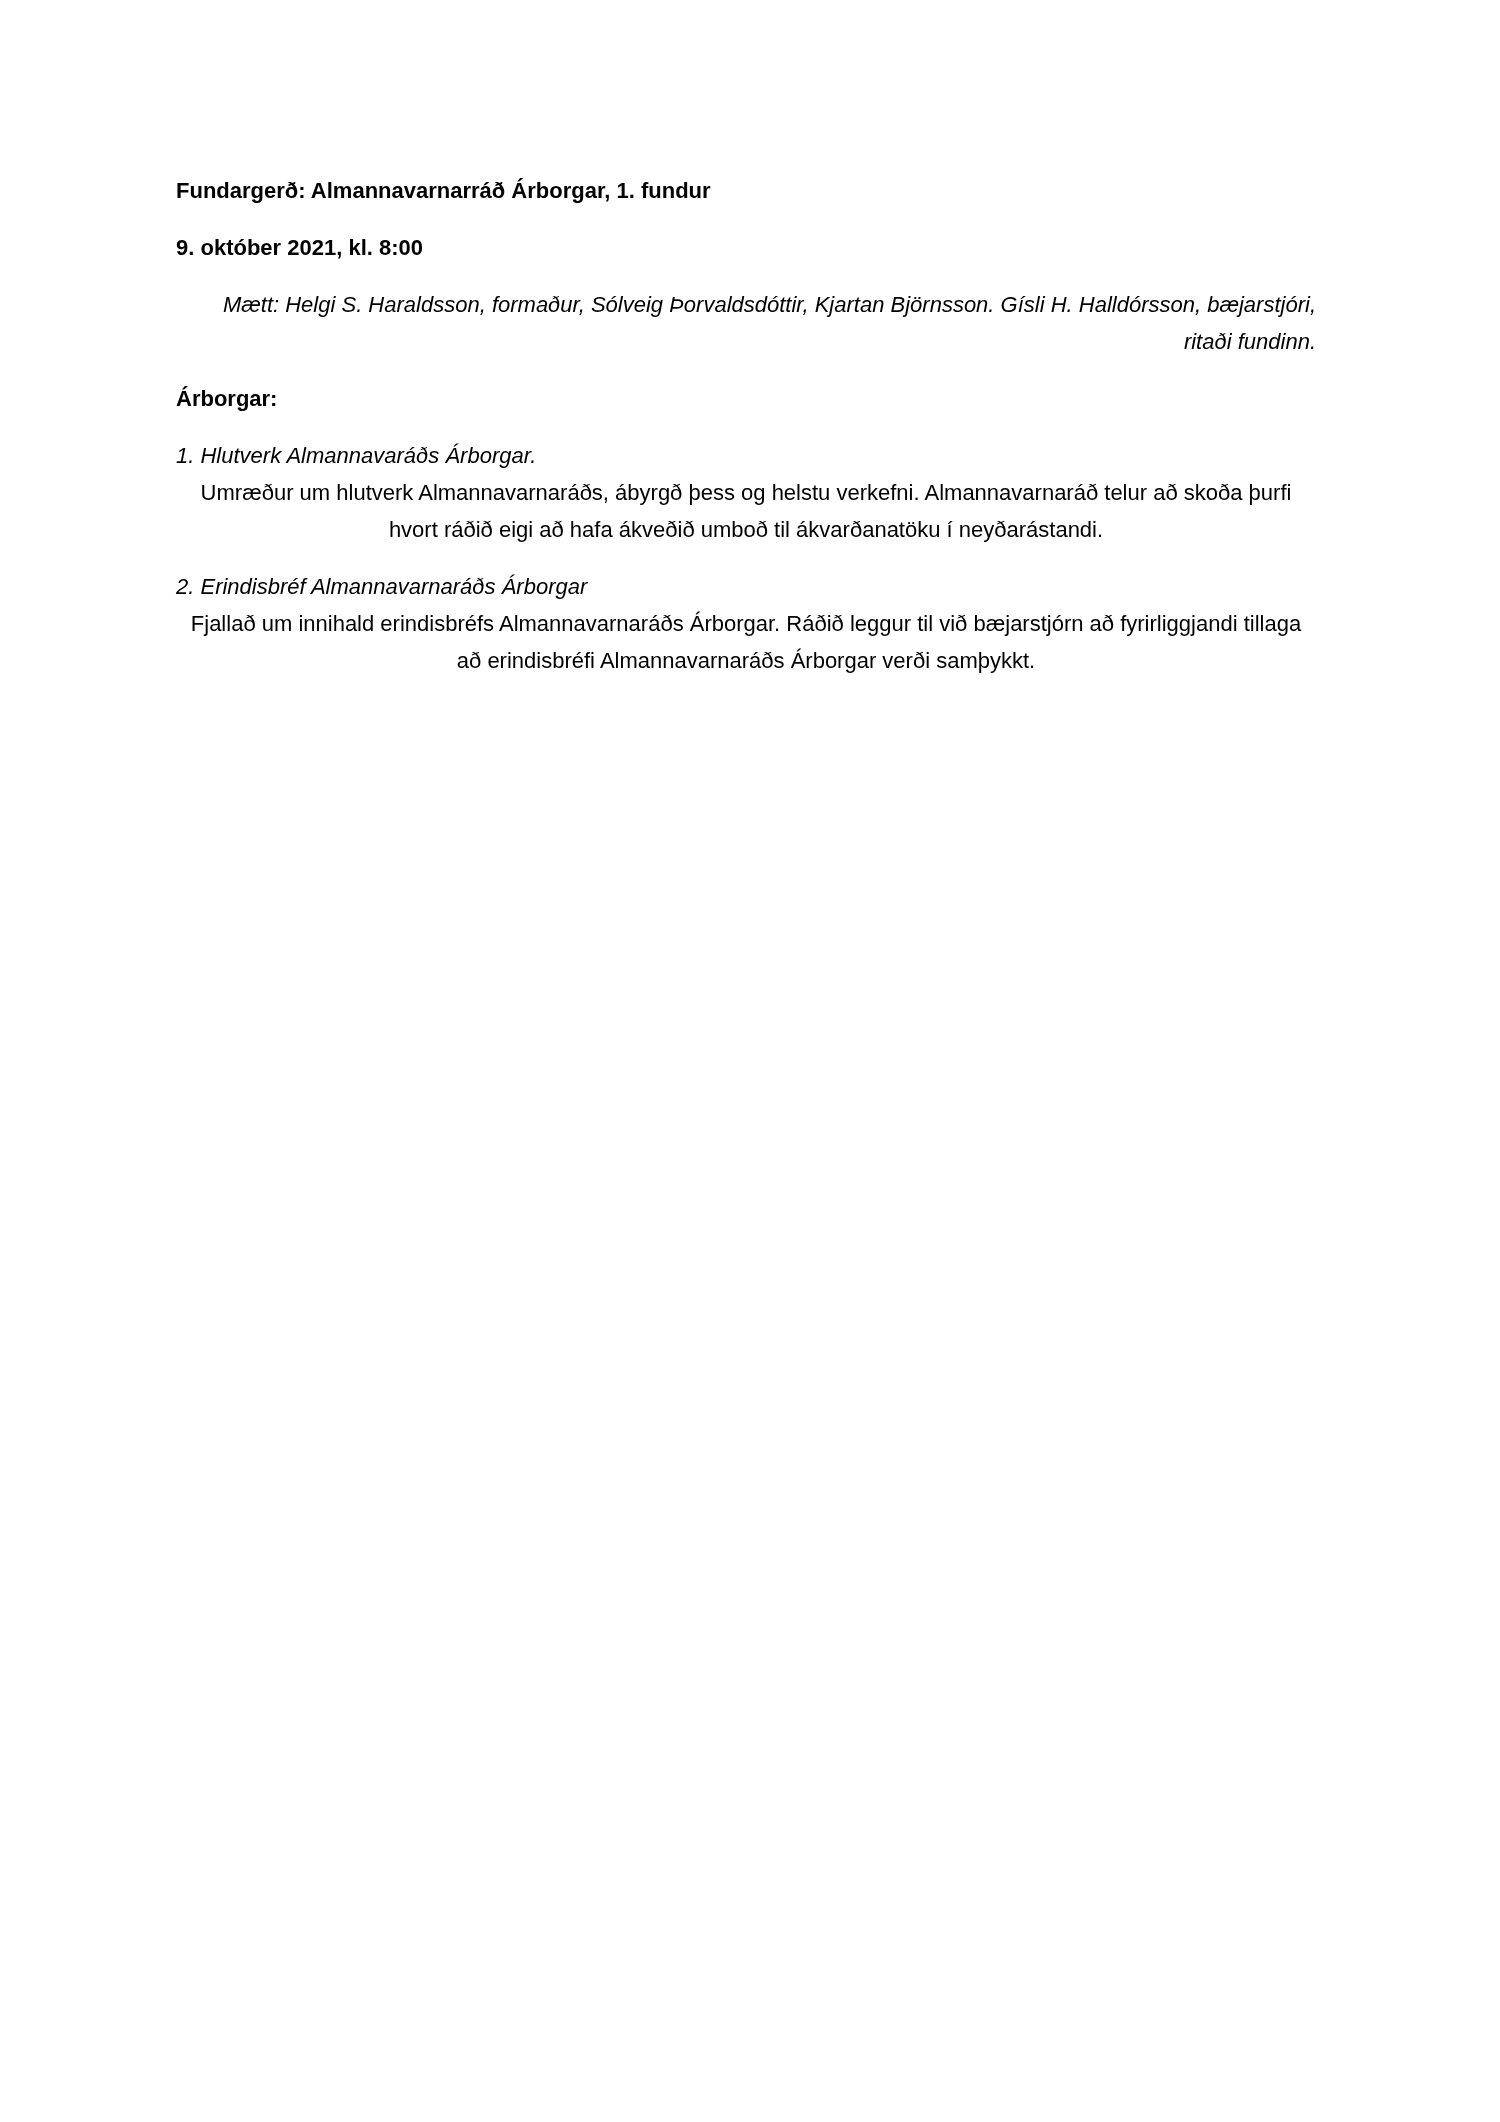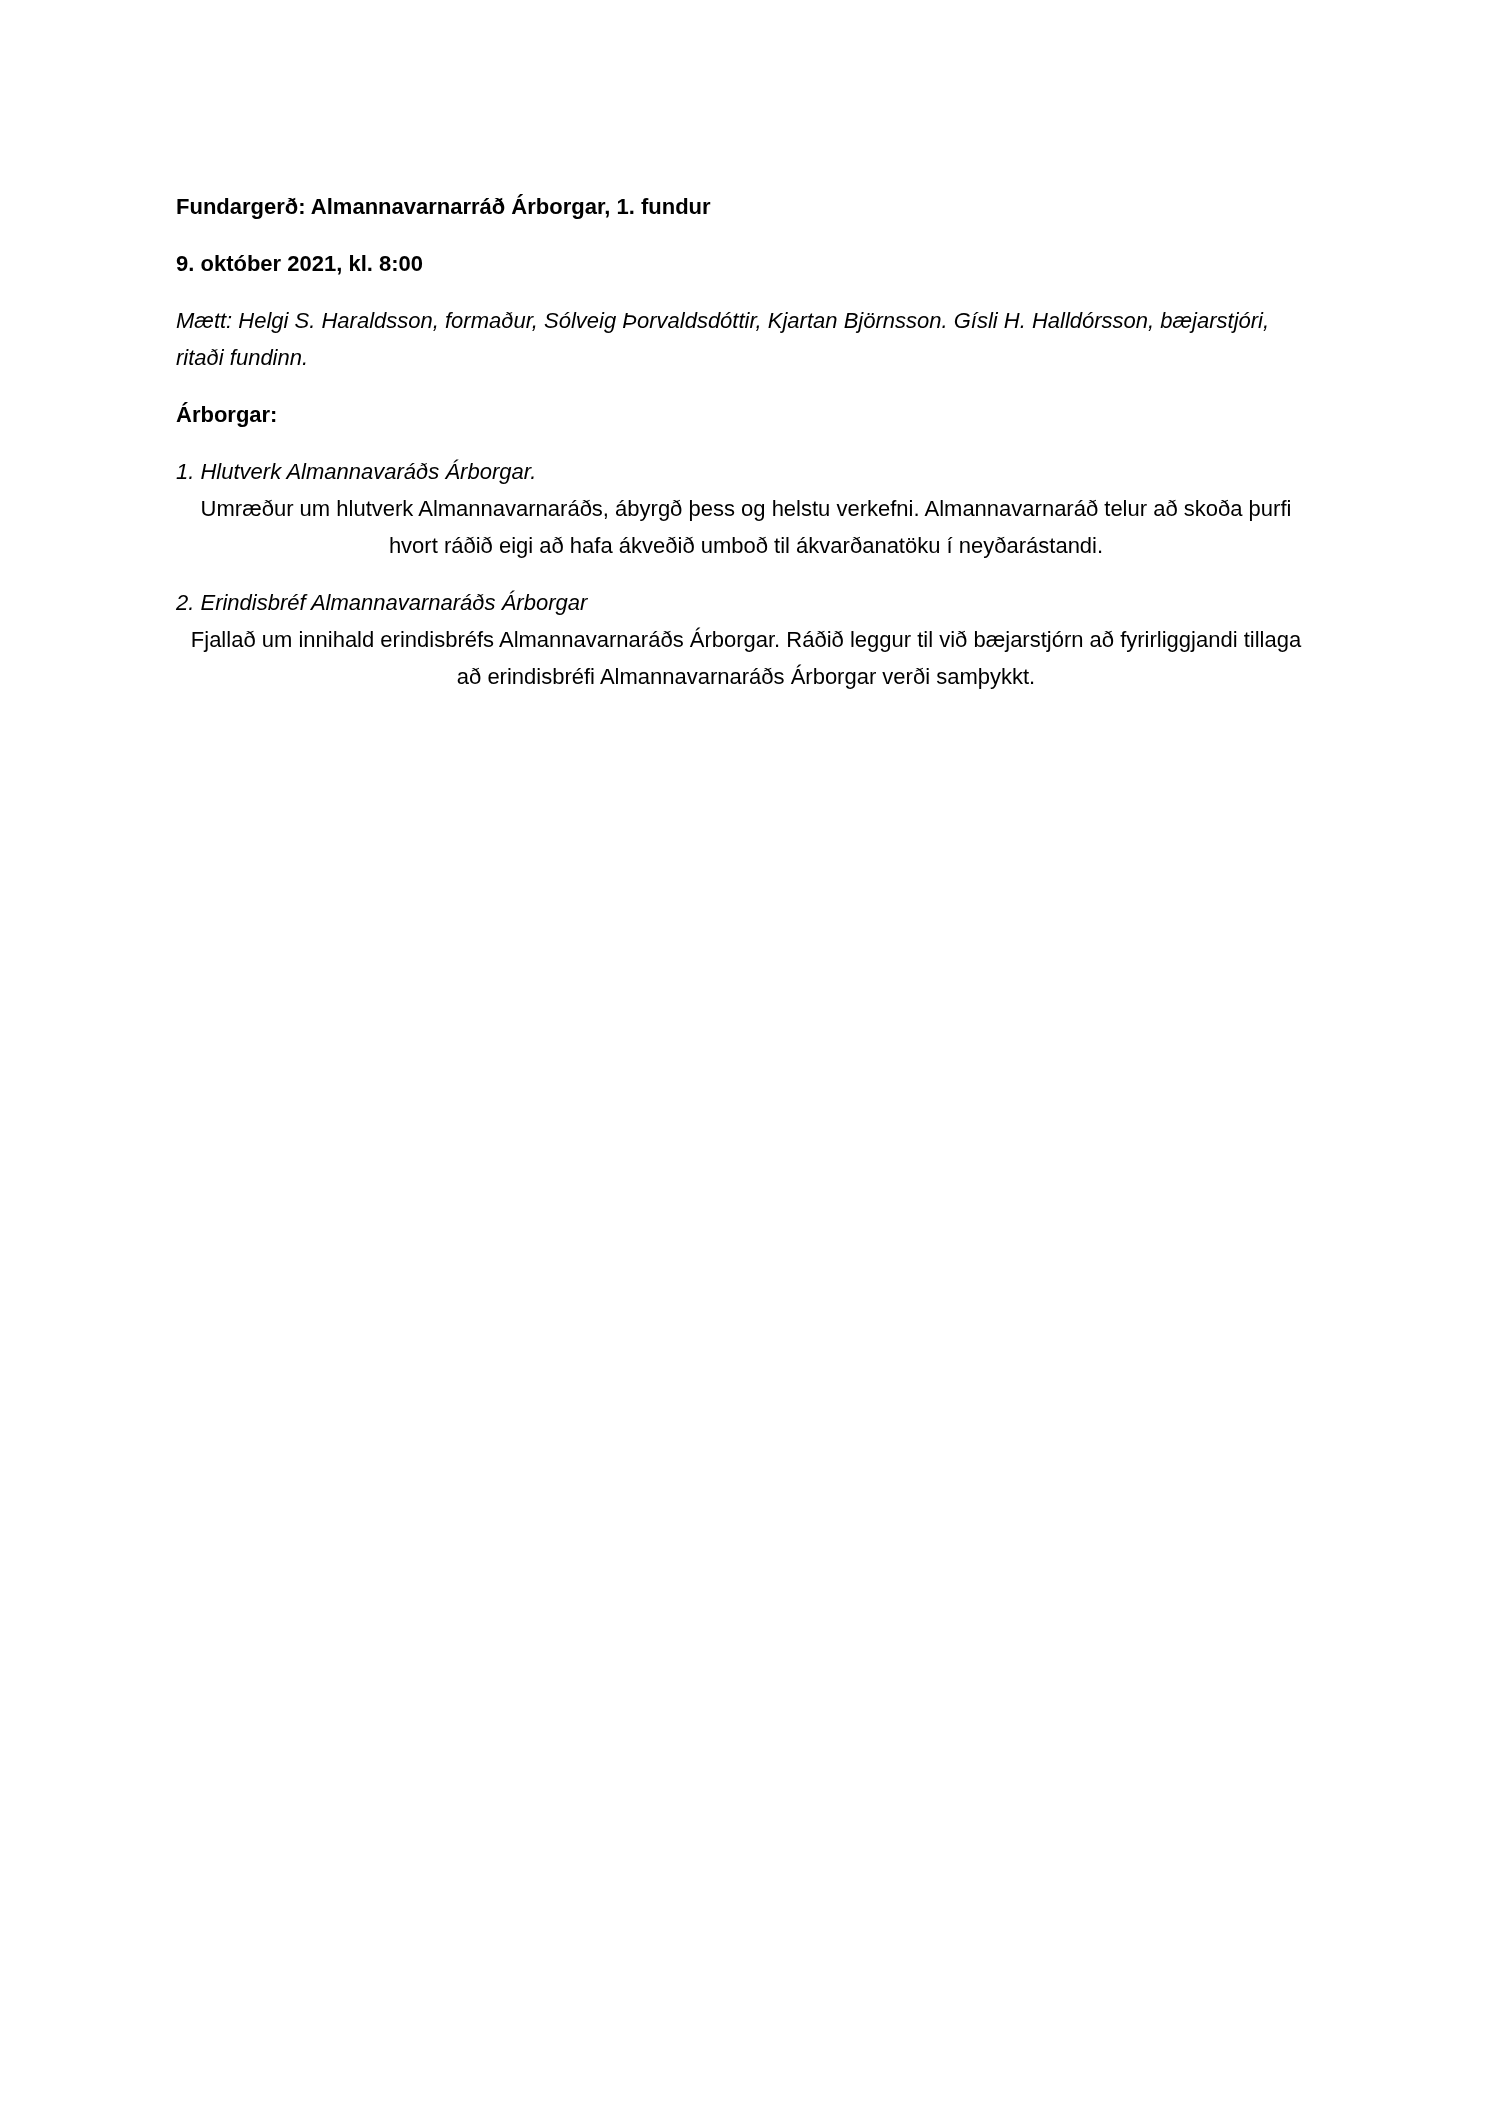--- a/index.html
+++ b/index.html
@@ -23,23 +23,23 @@
   }
   .doc-content {
     position: absolute;
     left: 176px;
     top: 172px;
     width: 1140px;
     font-size: 22px;
     line-height: 37px;
     color: #000000;
   }
-  .para { margin: 16px 0 20px 0; }
+  .para { margin: 0 0 20px 0; }
   .bold { font-weight: bold; }
-  .italic { font-style: italic; }
+  .italic { font-style: italic; text-align: right; }
   .item-heading { font-style: italic; }
   .item-body { font-style: normal; text-align: center; }
 </style>
 </head>
 <body>
 
 <div class="page">
   <div class="doc-content">
 
     <p class="para bold">Fundargerð: Almannavarnarráð Árborgar, 1. fundur</p>

